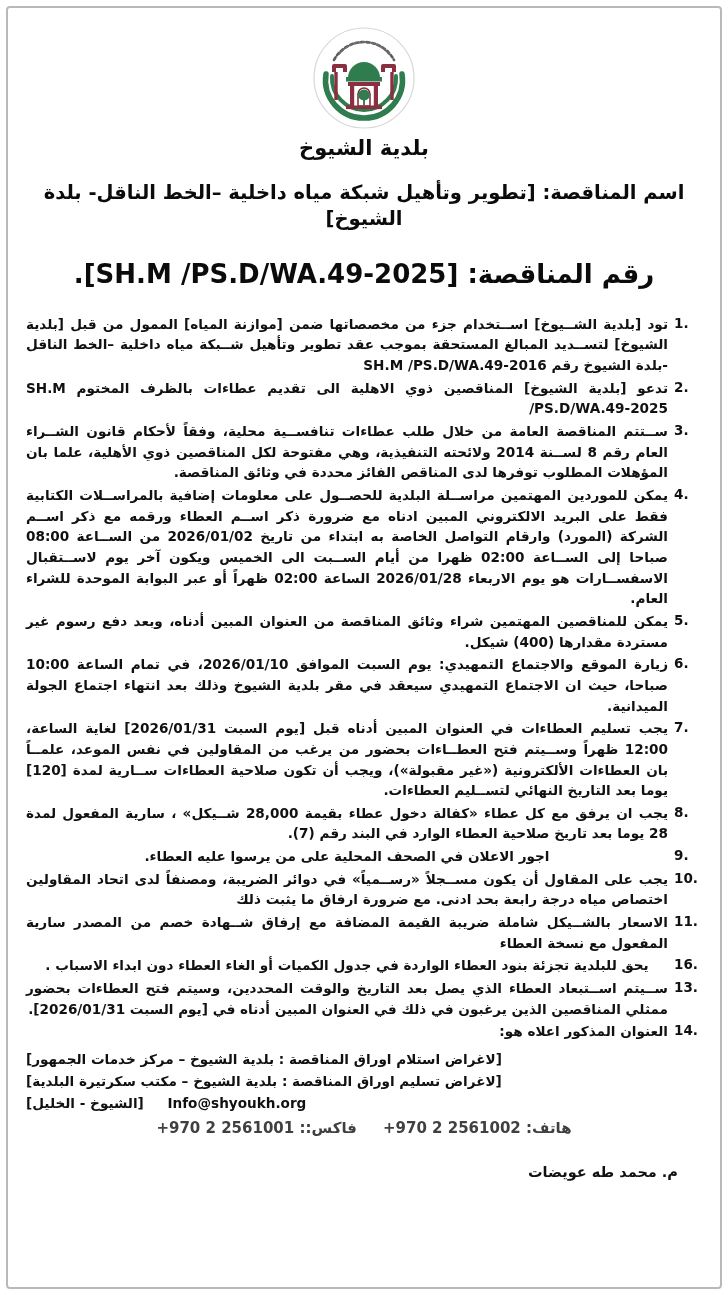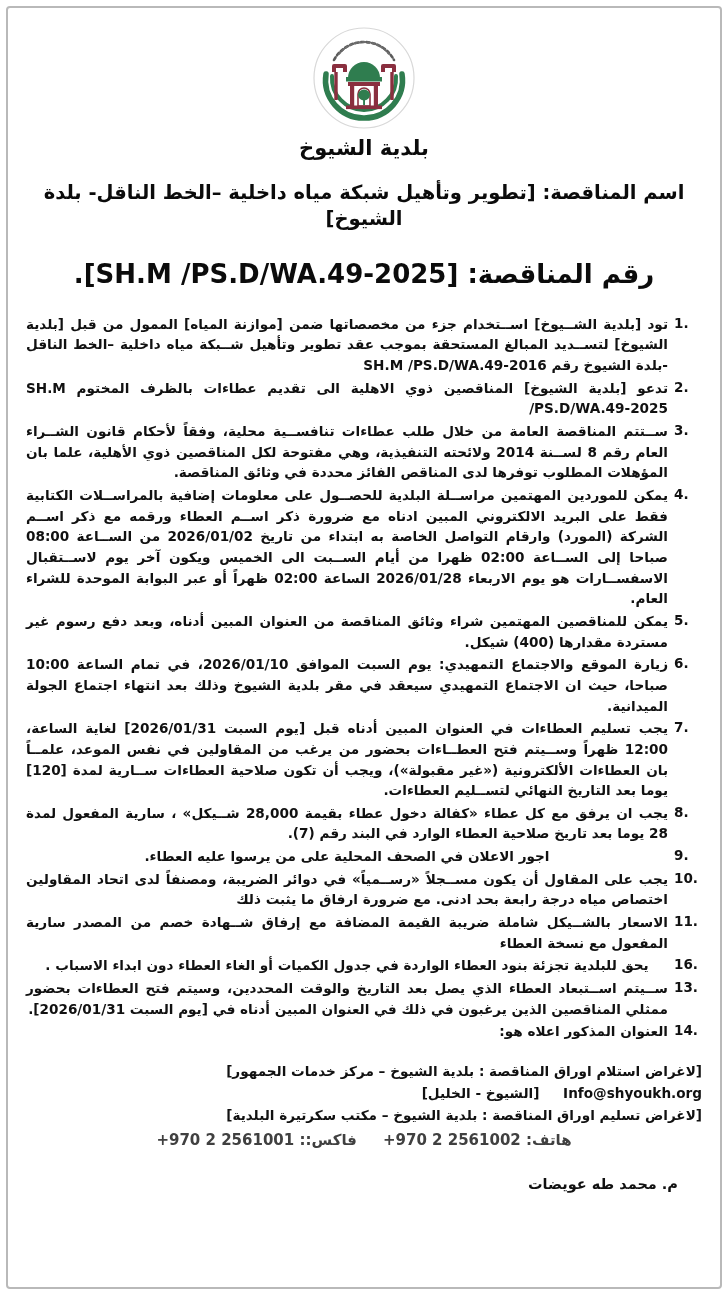--- a/index.html
+++ b/index.html
@@ -101,22 +101,22 @@
     line-height: 1.52;
     text-align: justify;
     text-align-last: right;
     color: #111111;
   }
   .clause-body.center-last { text-align-last: center; }
   .clause-body.right-last  { text-align-last: right; }
 
   
   .address-block {
-    margin-top: 18px;
-    text-align: right;
+    margin-top: 6px;
+    text-align: left;
     font-size: 13.6px;
     font-weight: bold;
     line-height: 1.62;
     color: #111111;
   }
   .address-line { display: block; }
   .contact-line {
     margin-top: 5px;
     text-align: center;
     font-size: 15px;
@@ -252,26 +252,26 @@
 
     <div class="clause">
       <div class="clause-num">14.</div>
       <div class="clause-body right-last">العنوان المذكور اعلاه هو:</div>
     </div>
 
   </div>
 
   <div class="address-block">
     <span class="address-line">[لاغراض استلام اوراق المناقصة : بلدية الشيوخ – مركز خدمات الجمهور]</span>
+    <span class="address-line">[لاغراض تسليم اوراق المناقصة : بلدية الشيوخ – مكتب سكرتيرة البلدية]</span>
     <span class="address-line">
       <span class="ltrnum">Info@shyoukh.org</span>
       &nbsp;&nbsp;&nbsp;
       <span>[الشيوخ - الخليل]</span>
     </span>
-    <span class="address-line">[لاغراض تسليم اوراق المناقصة : بلدية الشيوخ – مكتب سكرتيرة البلدية]</span>
   </div>
 
   <div class="contact-line">
     <span>هاتف:</span>
     <span class="ltrnum">+970 2 2561002</span>
     &nbsp;&nbsp;&nbsp;
     <span>فاكس::</span>
     <span class="ltrnum">+970 2 2561001</span>
   </div>
 

